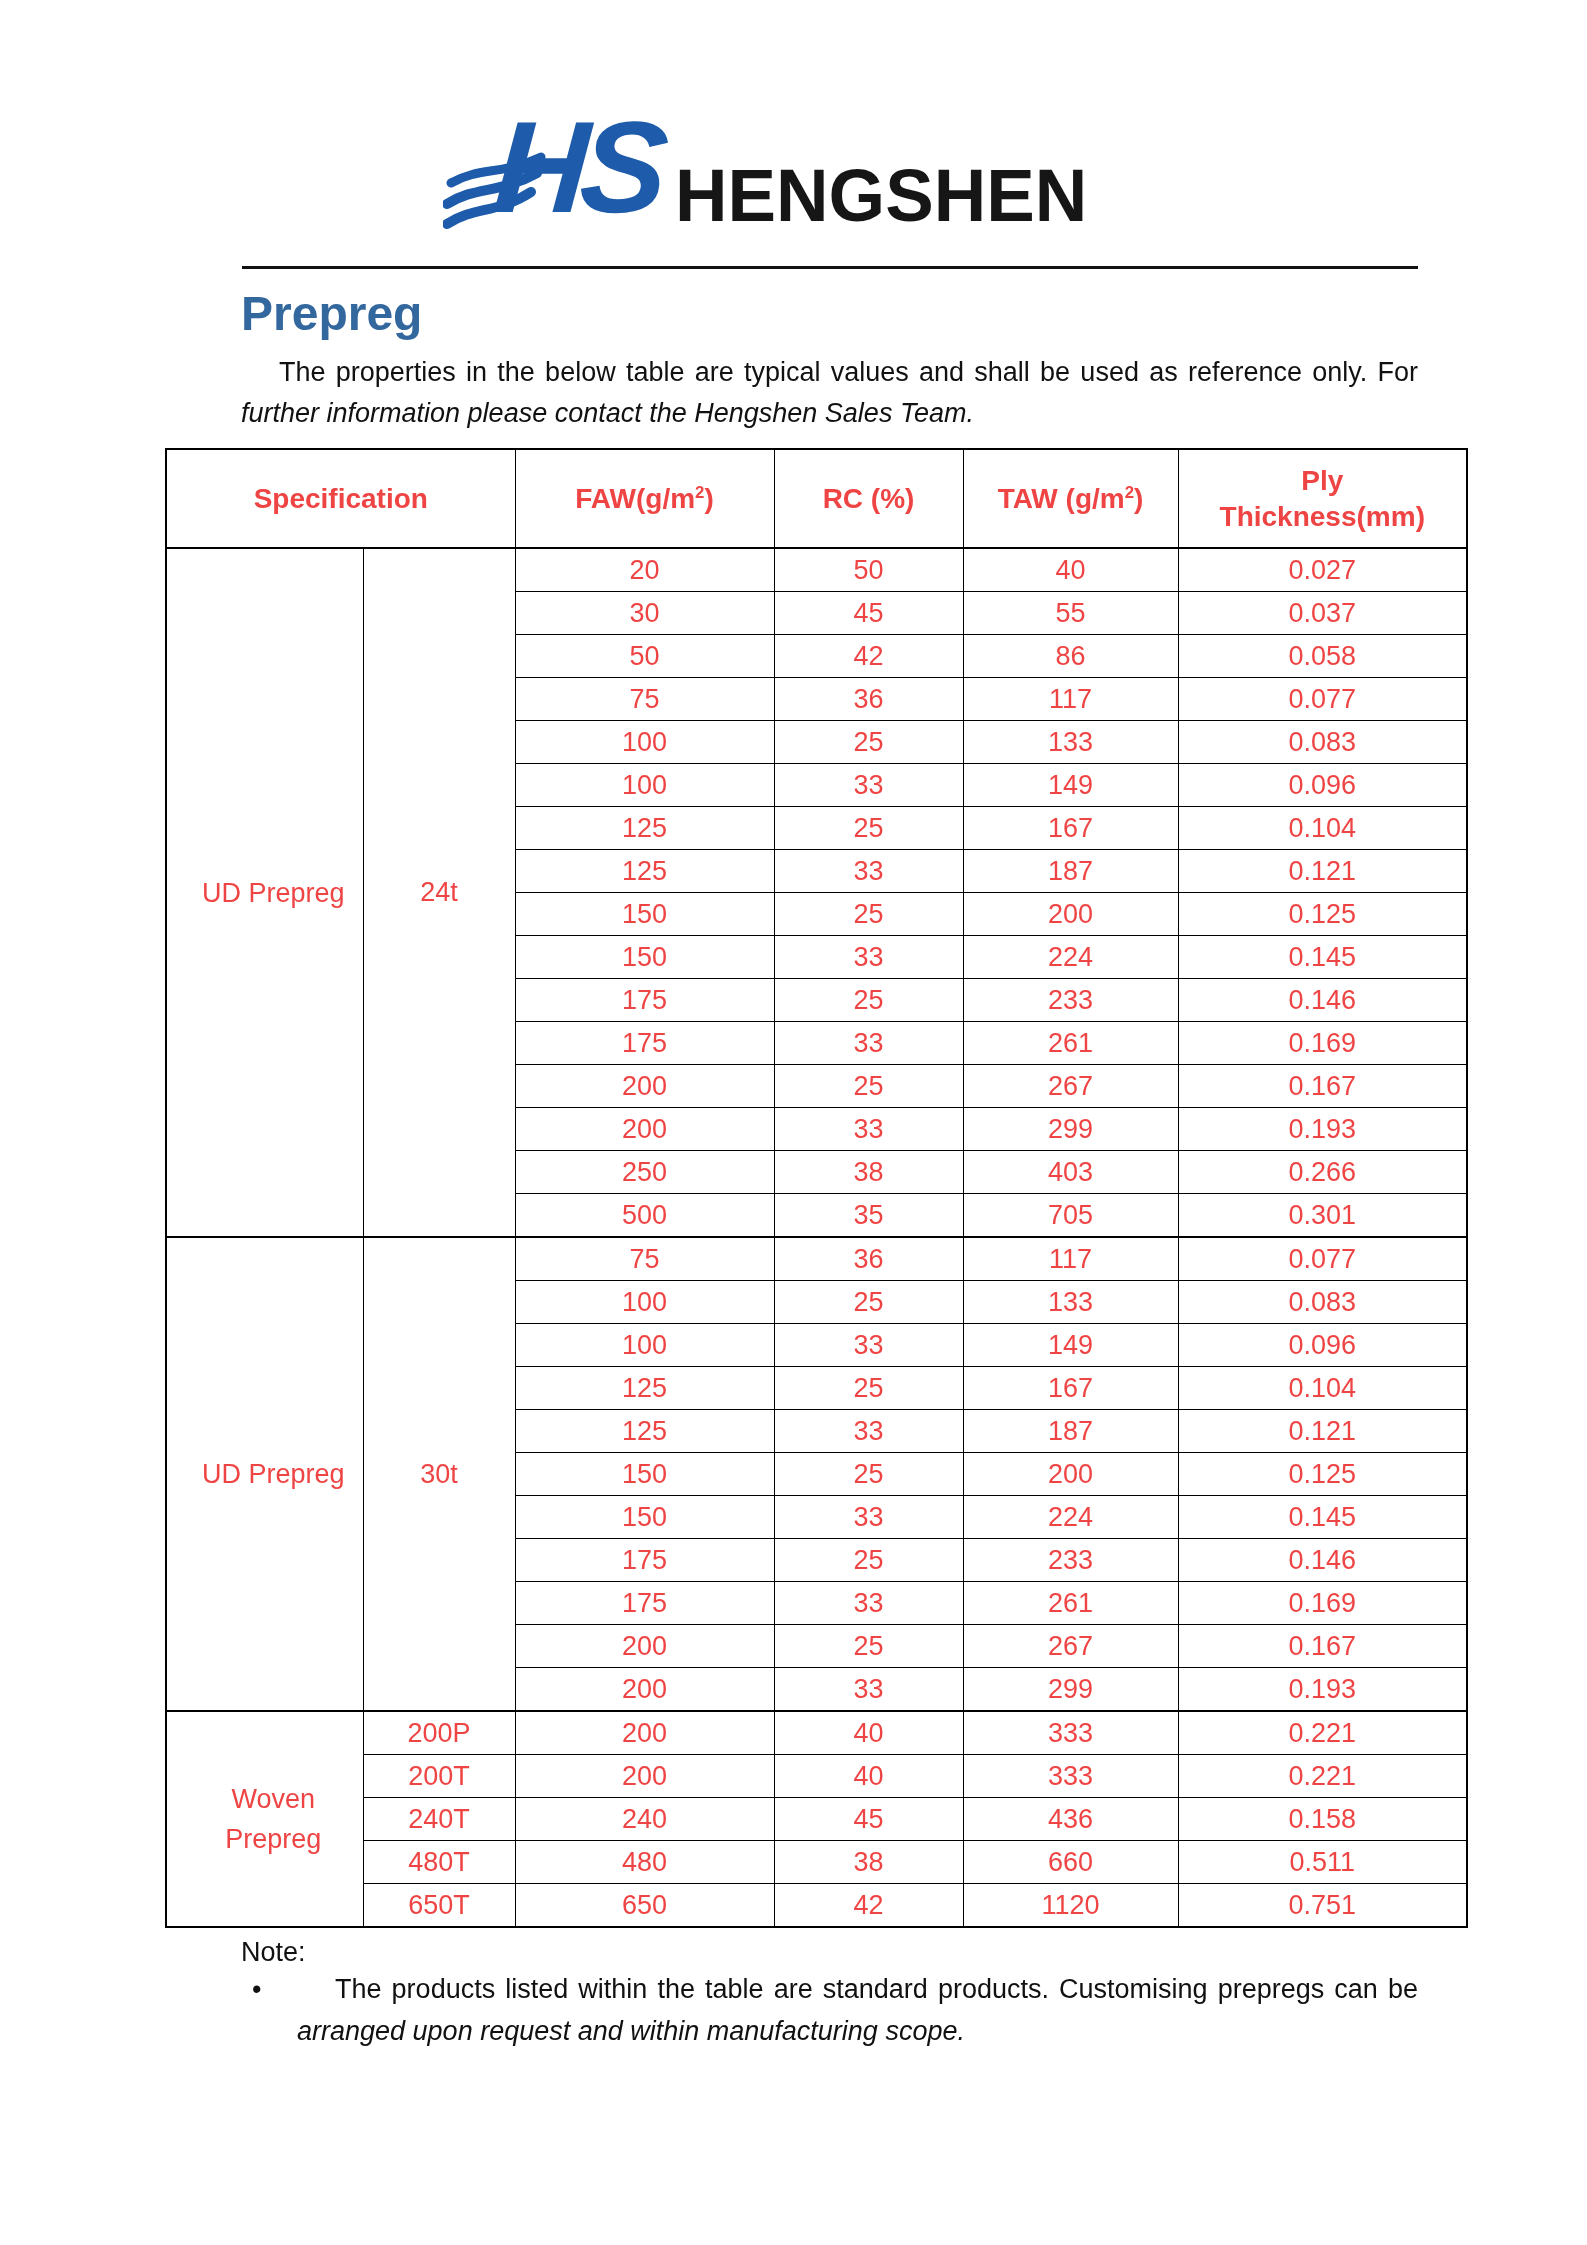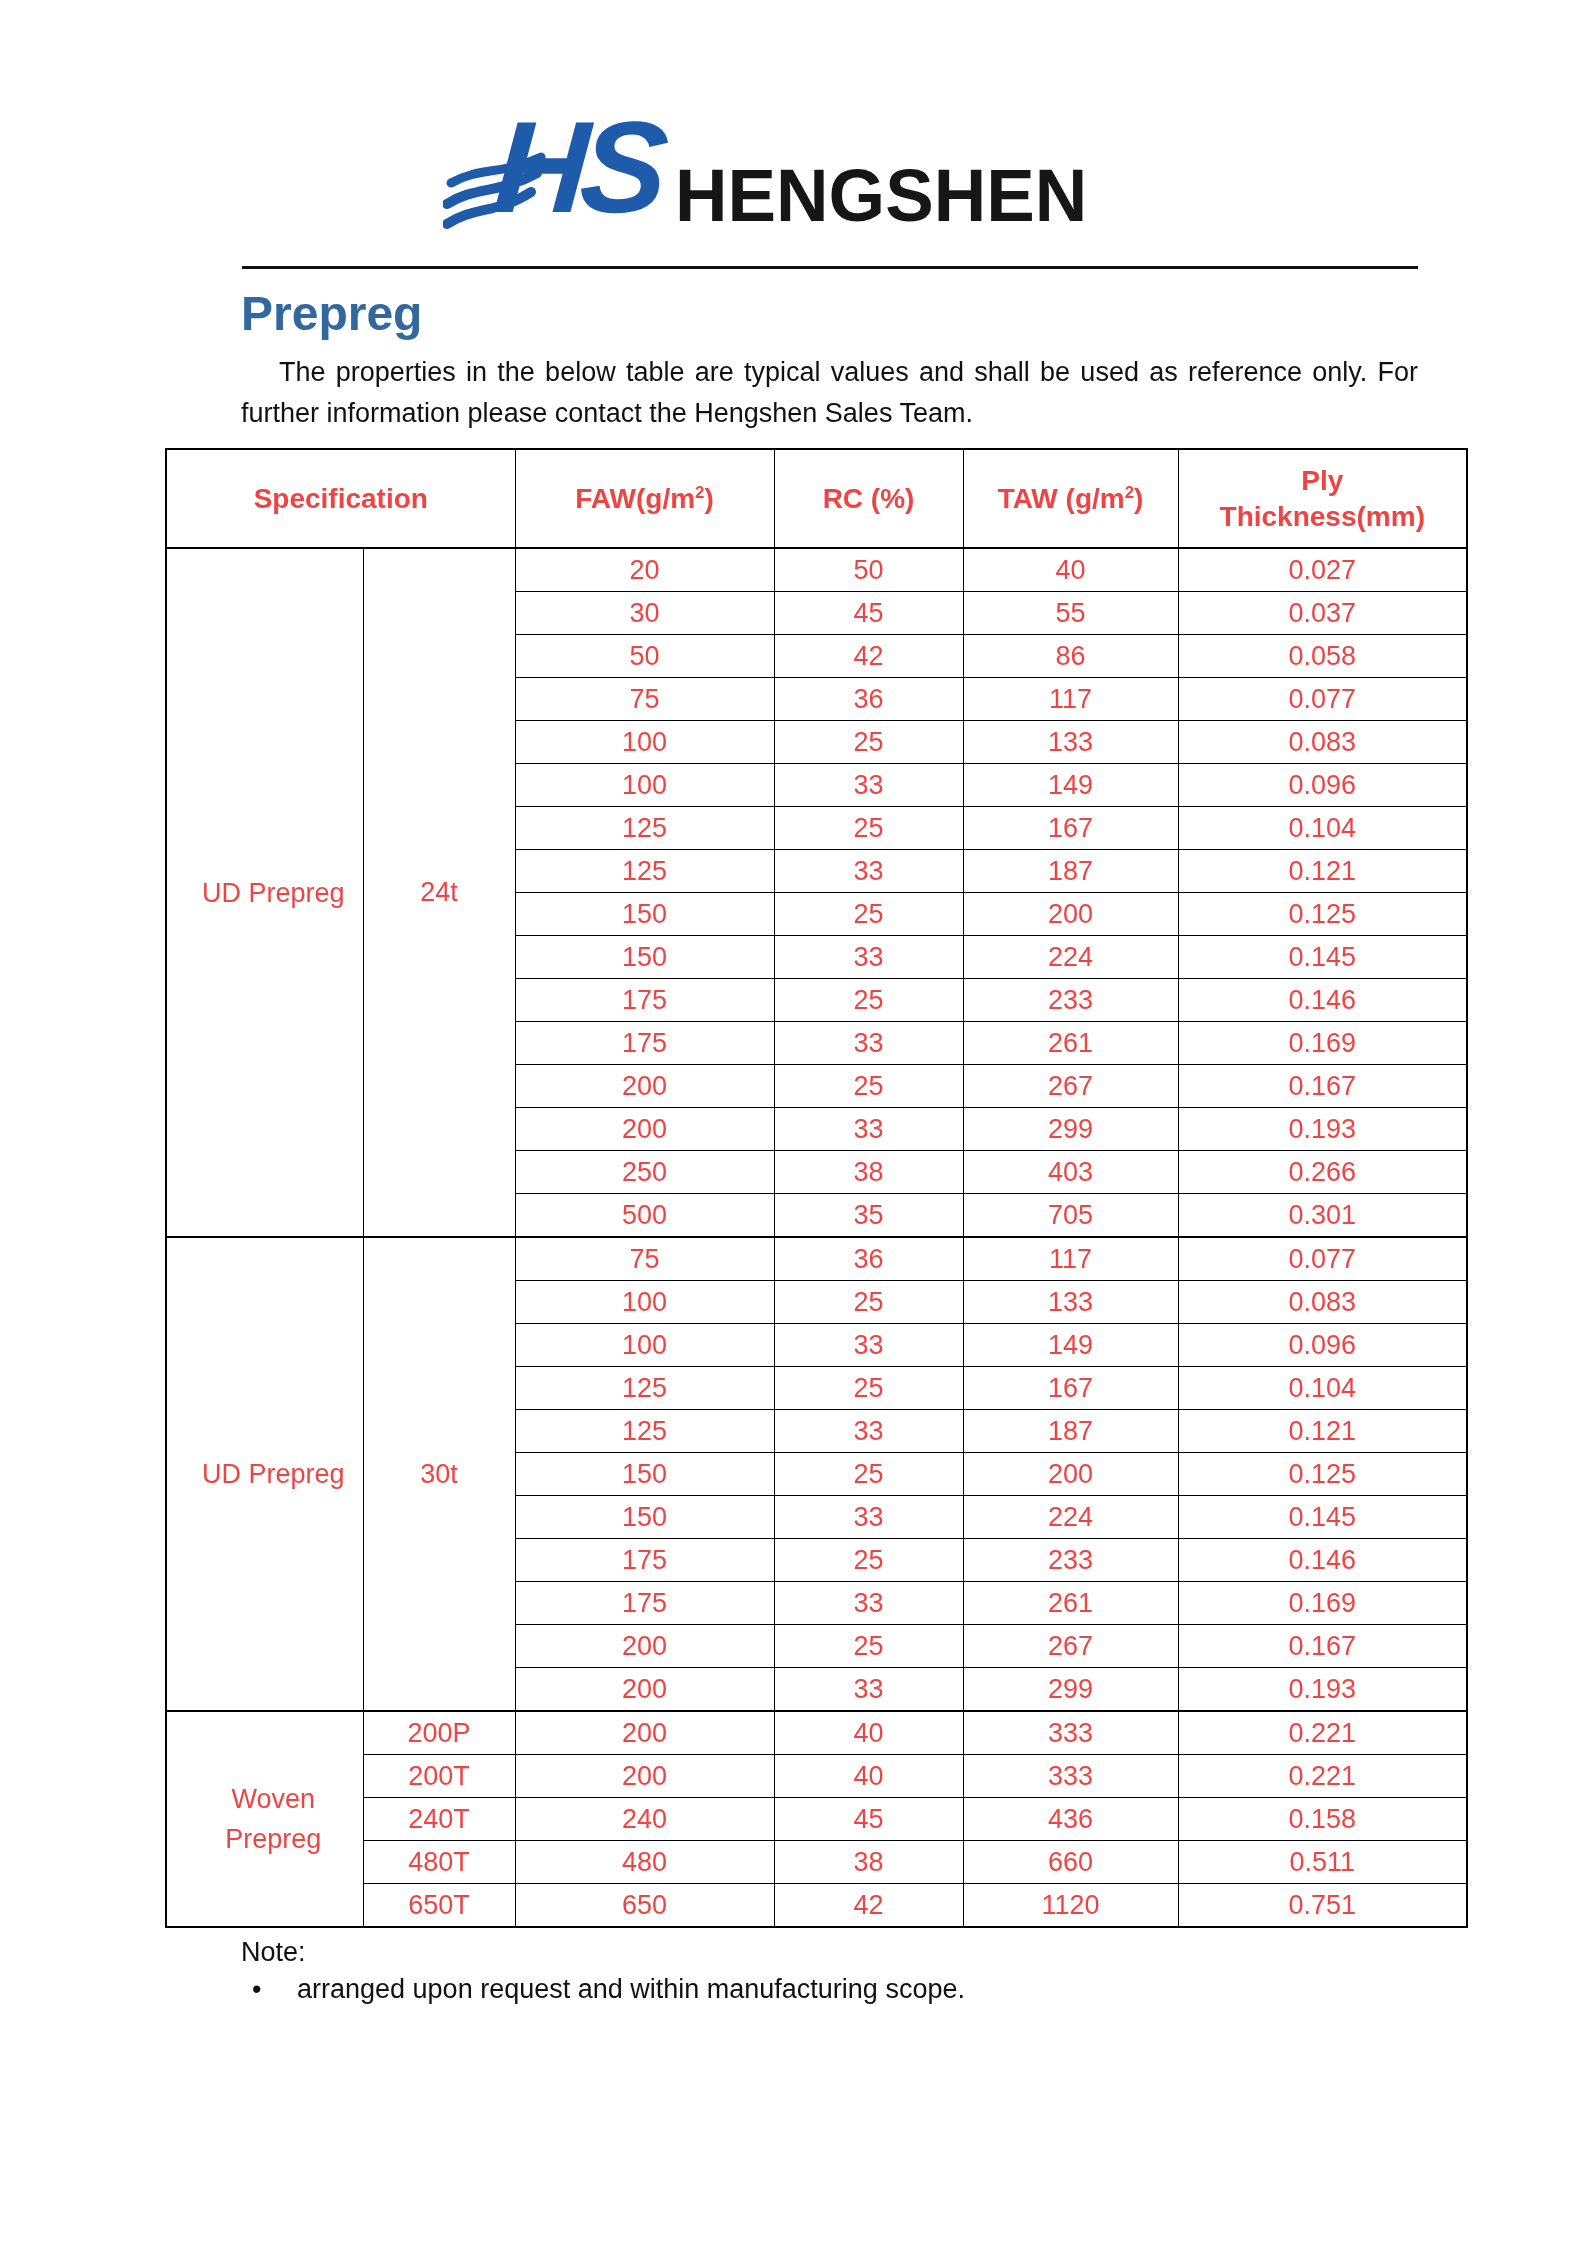--- a/index.html
+++ b/index.html
@@ -24,21 +24,21 @@
     position:absolute;left:220px;top:50px;
     font-weight:bold;font-size:75px;line-height:75px;letter-spacing:0;
     color:#161616;transform:scaleX(0.97);transform-origin:left;
   }
   .waves{position:absolute;left:-12px;top:44px;}
   
   .divider{position:absolute;left:242px;top:266px;width:1176px;height:3px;background:#121212;}
   .title{position:absolute;left:241px;top:289px;font-size:48px;line-height:50px;font-weight:bold;color:var(--title-blue);}
   .intro{position:absolute;left:241px;top:352px;width:1177px;font-size:27px;line-height:41px;}
   .just-line{display:block;text-align:justify;text-align-last:justify;white-space:normal;margin-left:38px;}
-  .plain-line{display:block;text-align:left;}
+  .plain-line{display:block;text-align:left;font-style:italic;}
   
   table.data{
     position:absolute;left:165px;top:448px;width:1301px;
     border-collapse:collapse;table-layout:fixed;
     font-size:27px;color:#ef4444;border:2px solid var(--line);
   }
   table.data th,table.data td{
     border:1px solid var(--line);text-align:center;vertical-align:middle;padding:0;
   }
   table.data thead th{height:97px;font-weight:bold;font-size:28px;border-bottom:2px solid var(--line);}
@@ -308,16 +308,17 @@
           <td>42</td>
           <td>1120</td>
           <td>0.751</td>
         </tr>
       </tbody>
   </table>
 
   <div class="note-label">Note:</div>
   <div class="note-bullet">•</div>
   <div class="note-text">
+    <span class="just-line">The products listed within the table are standard products. Customising prepregs can be</span>
     <span class="plain-line">arranged upon request and within manufacturing scope.</span>
   </div>
 
 </div>
 
 </body></html>

